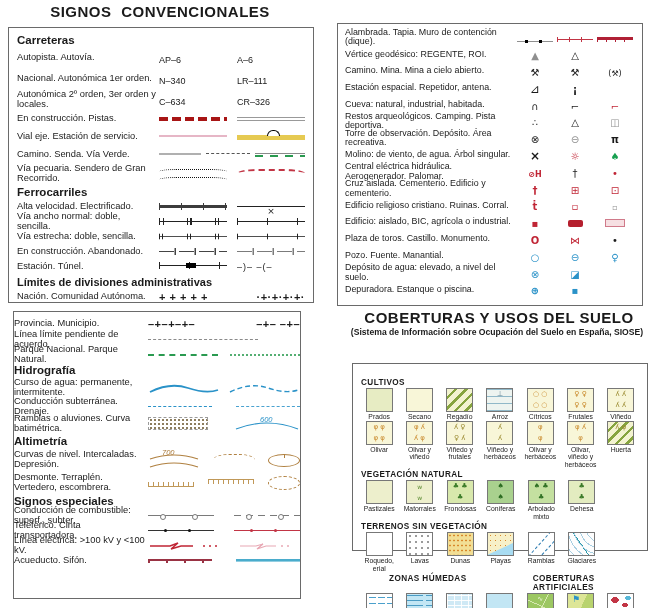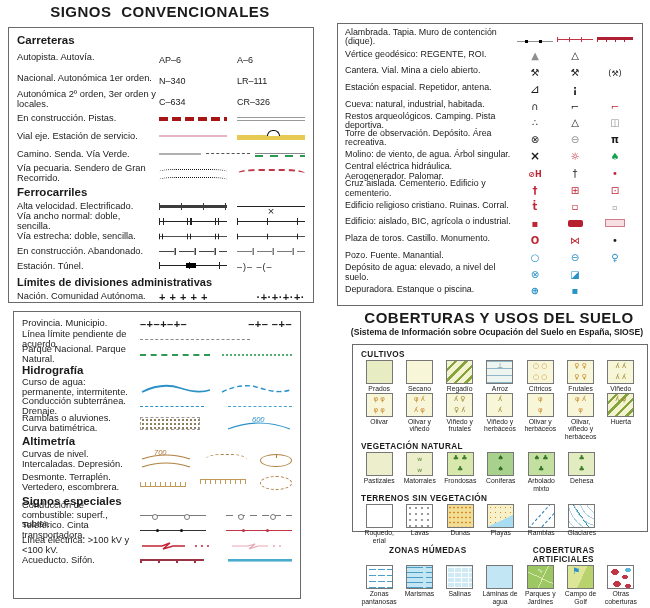--- a/index.html
+++ b/index.html
@@ -54,21 +54,21 @@
   .sc{width:40px;text-align:center;}
   .lnr{display:inline-block;width:36px;position:relative;}
   .alam{height:1px;background:#8f8f8f;}
   .alam:after{content:"";position:absolute;left:8px;top:-1.5px;width:3px;height:3px;background:#000;box-shadow:14px 0 #000;}
   .tapia{height:5px;background:linear-gradient(#c23545,#c23545) 0 50%/100% 1px no-repeat,repeating-linear-gradient(90deg,#c23545 0 1px,transparent 1px 12px);}
   .muro{height:5px;background:linear-gradient(#b02035,#b02035) 0 0/100% 3px no-repeat,repeating-linear-gradient(90deg,#b02035 0 1px,transparent 1px 9px);}
   .bic{display:inline-block;width:15px;height:7px;background:#b51f2e;border-radius:2px;}
   .agri{display:inline-block;width:20px;height:8px;border:1px solid #d07a8a;background:#f6dfe2;box-sizing:border-box;}
   .g12{font-size:12px}.g8{font-size:8px}.gb{font-weight:bold}
   
-  #pC{left:13px;top:311px;width:288px;height:288px;padding:4px 8px;}
+  #pC{left:13px;top:311px;width:288px;height:288px;padding:4px 0;}
   #pC .sy{width:152px;display:flex;justify-content:space-between;align-items:center;}
   .w70{width:70px}
   .dashgy{height:0;border-top:1.6px dashed #8a8a8a;width:110px;}
   .pnac{height:0;border-top:2px dashed #2a9a50;}
   .pnat{height:0;border-top:2px dashed #2a9a50;opacity:.8;}
   .chan2{height:4px;border-top:1.2px solid #5aaccc;border-bottom:1.2px solid #5aaccc;box-sizing:border-box;width:62px;}
   .chan1{height:3px;background:#a8d4e8;width:40px;}
   .chan0{height:1.2px;background:#6ab4d4;width:64px;position:relative;}
   .chan0:after{content:"";position:absolute;left:48%;top:-2px;width:1px;height:5px;background:#6ab4d4;}
   .csub{height:0;border-top:1.6px dashed #2a92c8;width:64px;}
@@ -87,21 +87,21 @@
   .pipe:before,.pipe:after{content:"";position:absolute;top:1.5px;width:4px;height:4px;border:1px solid #7a7a7a;border-radius:50%;background:#fff;}
   .pipe:before{left:12px}.pipe:after{left:44px}
   .piped{background:repeating-linear-gradient(90deg,#7a7a7a 0 7px,transparent 7px 12px) 0 50%/100% 1px no-repeat;}
   .tele{height:5px;width:66px;background:linear-gradient(#333,#333) 0 50%/100% 1px no-repeat;position:relative;}
   .tele:before{content:"";position:absolute;left:16px;top:1px;width:3px;height:3px;background:#111;border-radius:50%;box-shadow:24px 0 #111;}
   .cinta{background:linear-gradient(#c23545,#c23545) 0 50%/100% 1.4px no-repeat;}
   .cinta:before{background:#c23545;box-shadow:24px 0 #c23545;}
   .acued{height:4px;width:64px;background:linear-gradient(#9a3344,#9a3344) 0 50%/100% 2.4px no-repeat,repeating-linear-gradient(90deg,#9a3344 0 2px,transparent 2px 18px);}
   .sifon{height:4px;width:64px;background:linear-gradient(#4aaccc,#4aaccc) 0 50%/100% 2.6px no-repeat,repeating-linear-gradient(90deg,transparent 0 24px,#fff 24px 30px,transparent 30px 40px);}
   
-  #pD{left:352px;top:344px;width:296px;height:188px;padding:3px 6px;}
+  #pD{left:352px;top:363px;width:296px;height:188px;padding:12px 6px;}
   .ghead{font-size:8.2px;font-weight:bold;letter-spacing:.4px;margin:2px 0 1px 2px;}
   .trow{display:flex;}
   .cell{width:40.5px;text-align:center;}
   .tbox{width:27px;height:24px;margin:0 auto;border:1px solid #777;box-sizing:border-box;position:relative;overflow:hidden;}
   .tg{position:absolute;inset:0;font-family:"DejaVu Sans",sans-serif;font-size:7px;line-height:11px;white-space:pre-line;text-align:center;}
   .tlab{font-size:6.8px;line-height:7.5px;margin-top:1px;}
   .t-prados{background:#e7ecc3}.t-secano{background:#f8f6d8}
   .t-regadio{background:#f3f3d0;background-image:repeating-linear-gradient(135deg,transparent 0 5px,#86a43e 5px 7.5px);}
   .t-arroz{background:#eef4f0;background-image:repeating-linear-gradient(0deg,#90b8c8 0 1px,transparent 1px 7px);}
   .t-cream{background:#f8f6d8}
@@ -245,21 +245,21 @@
     <span class="sc"><span class="lnr tapia"></span></span>
     <span class="sc"><span class="lnr muro"></span></span>
   </div>
   <div class="row">
     <span class="lab">Vértice geodésico: REGENTE, ROI.</span>
     <span class="sc"><span class="g gy">▲</span></span>
     <span class="sc"><span class="g k">△</span></span>
     <span class="sc"></span>
   </div>
   <div class="row">
-    <span class="lab">Cantera. Vial. Mina a cielo abierto.</span>
+    <span class="lab">Camino. Mina. Mina a cielo abierto.</span>
     <span class="sc"><span class="g k">⚒</span></span>
     <span class="sc"><span class="g k gb">⚒</span></span>
     <span class="sc"><span class="g k g8">(⚒)</span></span>
   </div>
   <div class="row">
     <span class="lab">Estación espacial. Repetidor, antena.</span>
     <span class="sc"><span class="g k g12">⊿</span></span>
     <span class="sc"><span class="g k gb">¡</span></span>
     <span class="sc"></span>
   </div>

